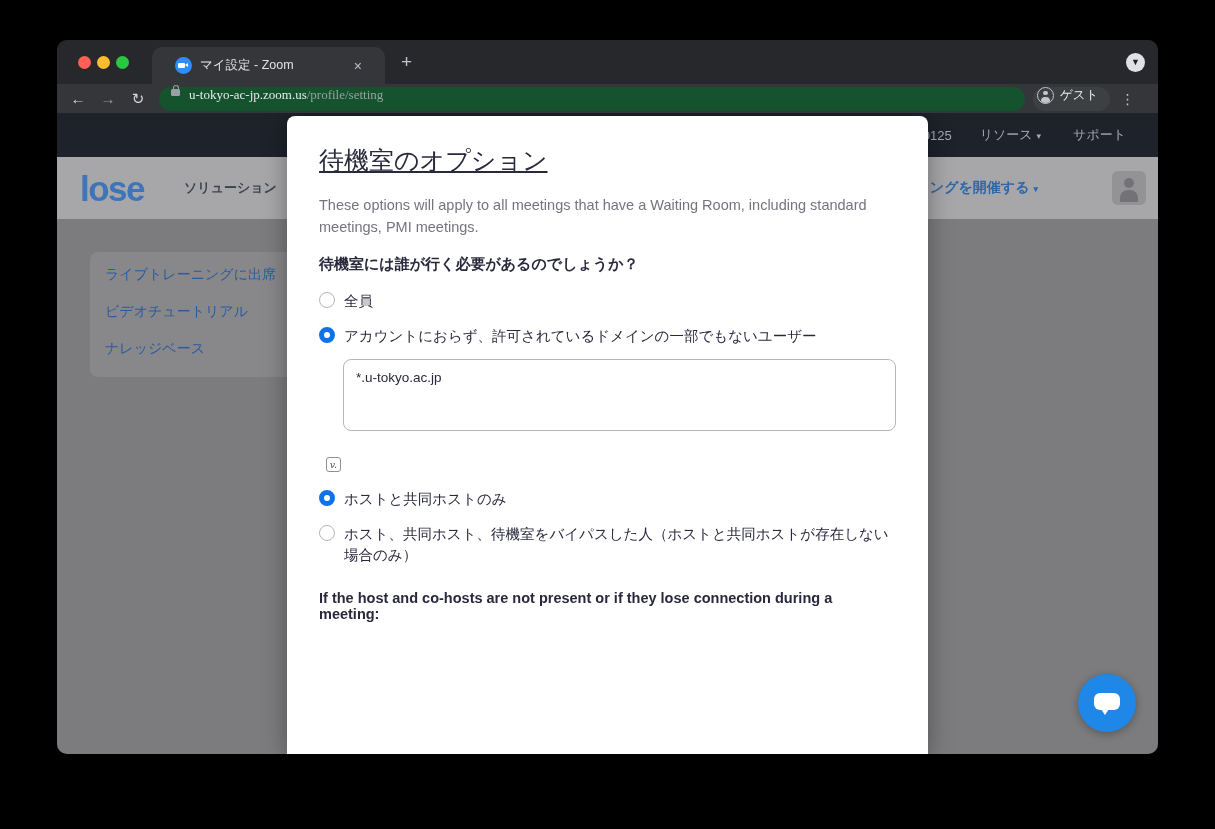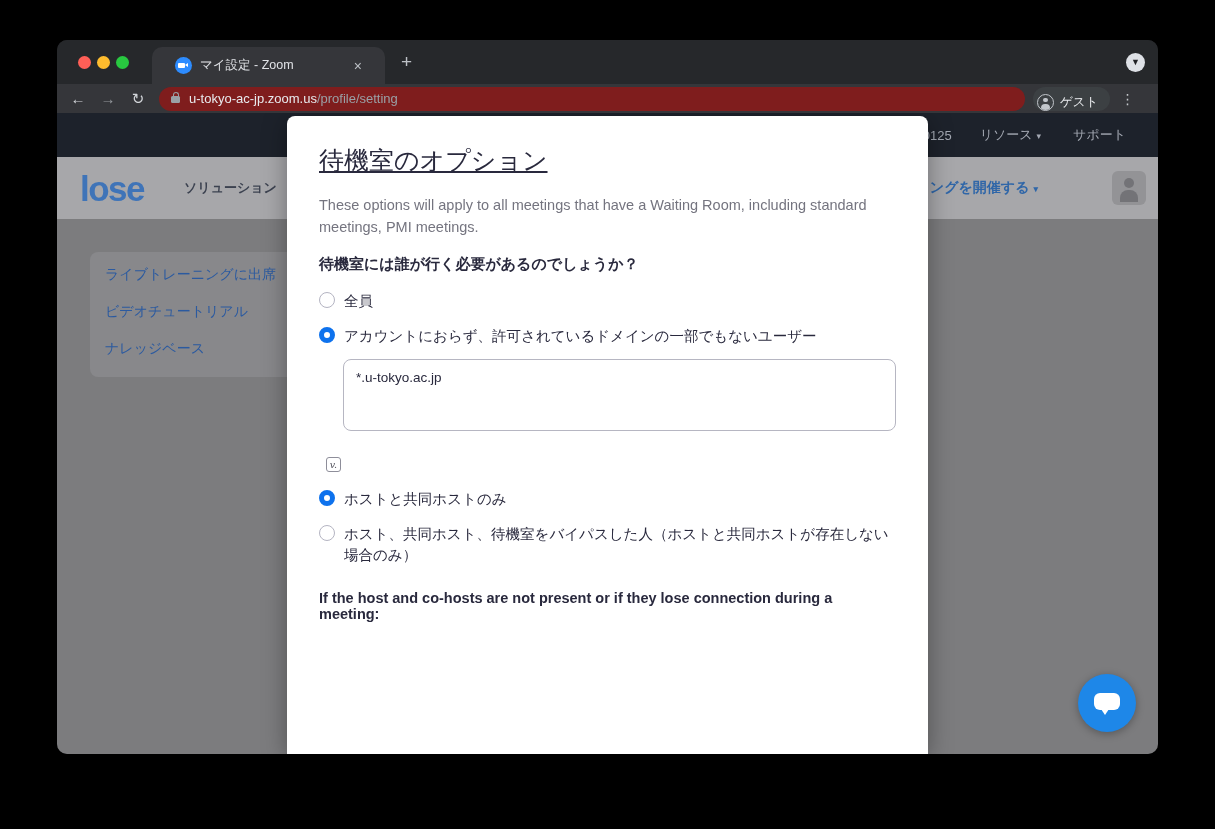--- a/index.html
+++ b/index.html
@@ -24,28 +24,28 @@
   .tab-title { margin-left:8px; font-size:12.5px; white-space:nowrap; overflow:hidden; flex:1; }
   .tab-close { font-size:14px; color:#bdc1c6; margin-left:6px; cursor:default; }
   .newtab { position:absolute; left:344px; top:12px; font-size:19px; color:#bdc1c6; line-height:20px; }
   .tabsearch { position:absolute; right:13px; top:13px; width:19px; height:19px; border-radius:50%; background:#dee1e6; color:#202124; font-size:9px; text-align:center; line-height:19px; }
 
   
   .toolbar { position:relative; height:29px; background:#35363a; display:flex; align-items:center; }
   .navbtn { width:30px; text-align:center; font-size:15px; color:#d2d5d9; }
   .navbtn.fwd { color:#94989d; }
   .navbtn.back { margin-left:6px; }
-  .omnibox { margin-left:6px; width:866px; height:24px; background:#7f1d1d; border-radius:12px; display:flex; align-items:center; padding:0 12px; }
+  .omnibox { margin-left:6px; width:866px; height:24px; background:#14532d; border-radius:12px; display:flex; padding:0 12px;font-family:Liberation Serif, serif; }
   .lock { position:relative; width:9px; height:8px; margin-right:9px; margin-top:2px; }
   .lock .shackle { position:absolute; left:1.5px; top:-4px; width:6px; height:6px; border:1.5px solid #9aa0a6; border-bottom:none; border-radius:3px 3px 0 0; }
   .lock .body { position:absolute; left:0; top:0; width:9px; height:7px; background:#9aa0a6; border-radius:1.5px; }
   .url { font-size:13px; white-space:nowrap; }
   .url .host { color:#e8eaed; }
   .url .path { color:#9aa0a6; }
-  .guestpill { margin-left:8px; height:24px; background:#3c4043; border-radius:12px; display:flex; align-items:flex-end; padding:0 12px 0 4px; }
+  .guestpill { margin-left:8px; height:24px; background:#3c4043; border-radius:12px; display:flex; align-items:flex-start; padding:0 12px 0 4px; }
   .person { width:17px; height:17px; border:1.5px solid #c2c6cb; border-radius:50%; position:relative; overflow:hidden; }
   .person .head { position:absolute; left:5px; top:3px; width:4.5px; height:4.5px; background:#c2c6cb; border-radius:50%; }
   .person .shoulders { position:absolute; left:2.5px; top:9px; width:9.5px; height:7px; background:#c2c6cb; border-radius:4px 4px 0 0; }
   .guest-label { color:#e8eaed; font-size:12.5px; margin-left:6px; }
   .kebab { margin-left:10px; margin-right:10px; color:#c4c7cb; font-size:14px; }
 
   
   .content { position:relative; height:641px; background:#7c7c7e; overflow:hidden; }
   .site-navbar { position:absolute; left:0; top:0; width:100%; height:44px; background:#1d222b; display:flex; align-items:center; justify-content:flex-end; color:#a4a9b3; font-size:13px; }
   .site-navbar .itm { margin-right:32px; white-space:nowrap; }

